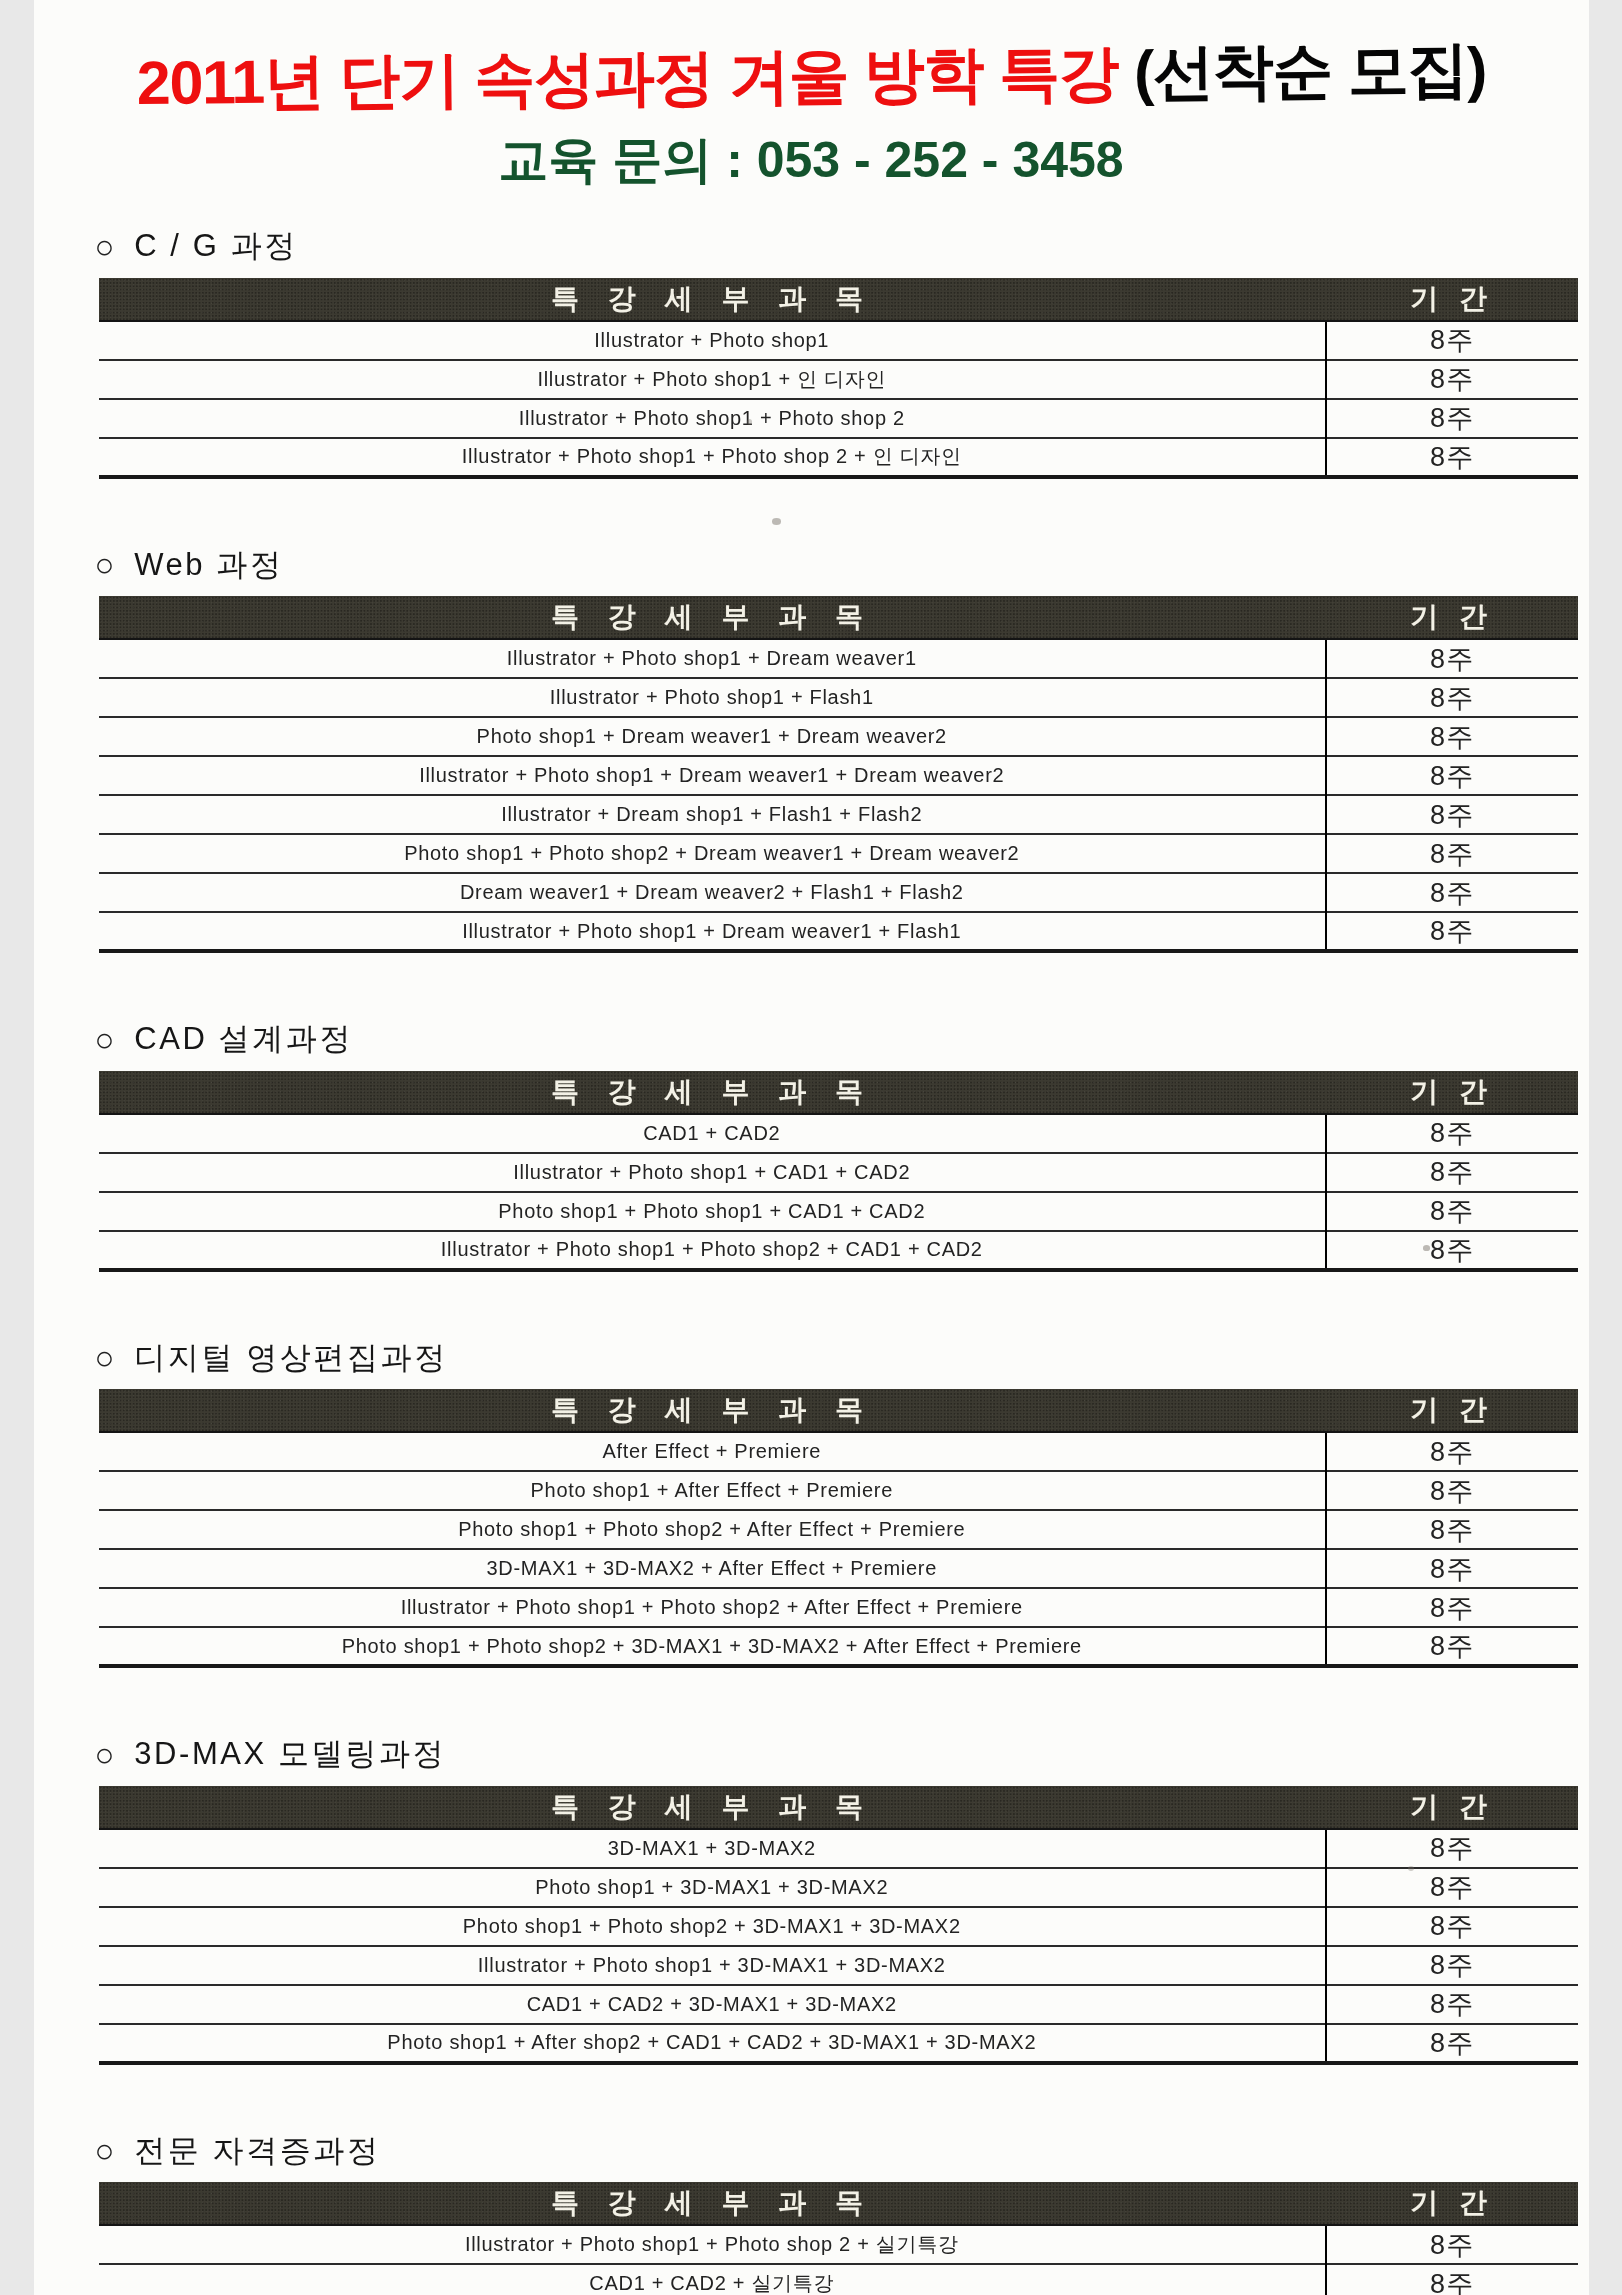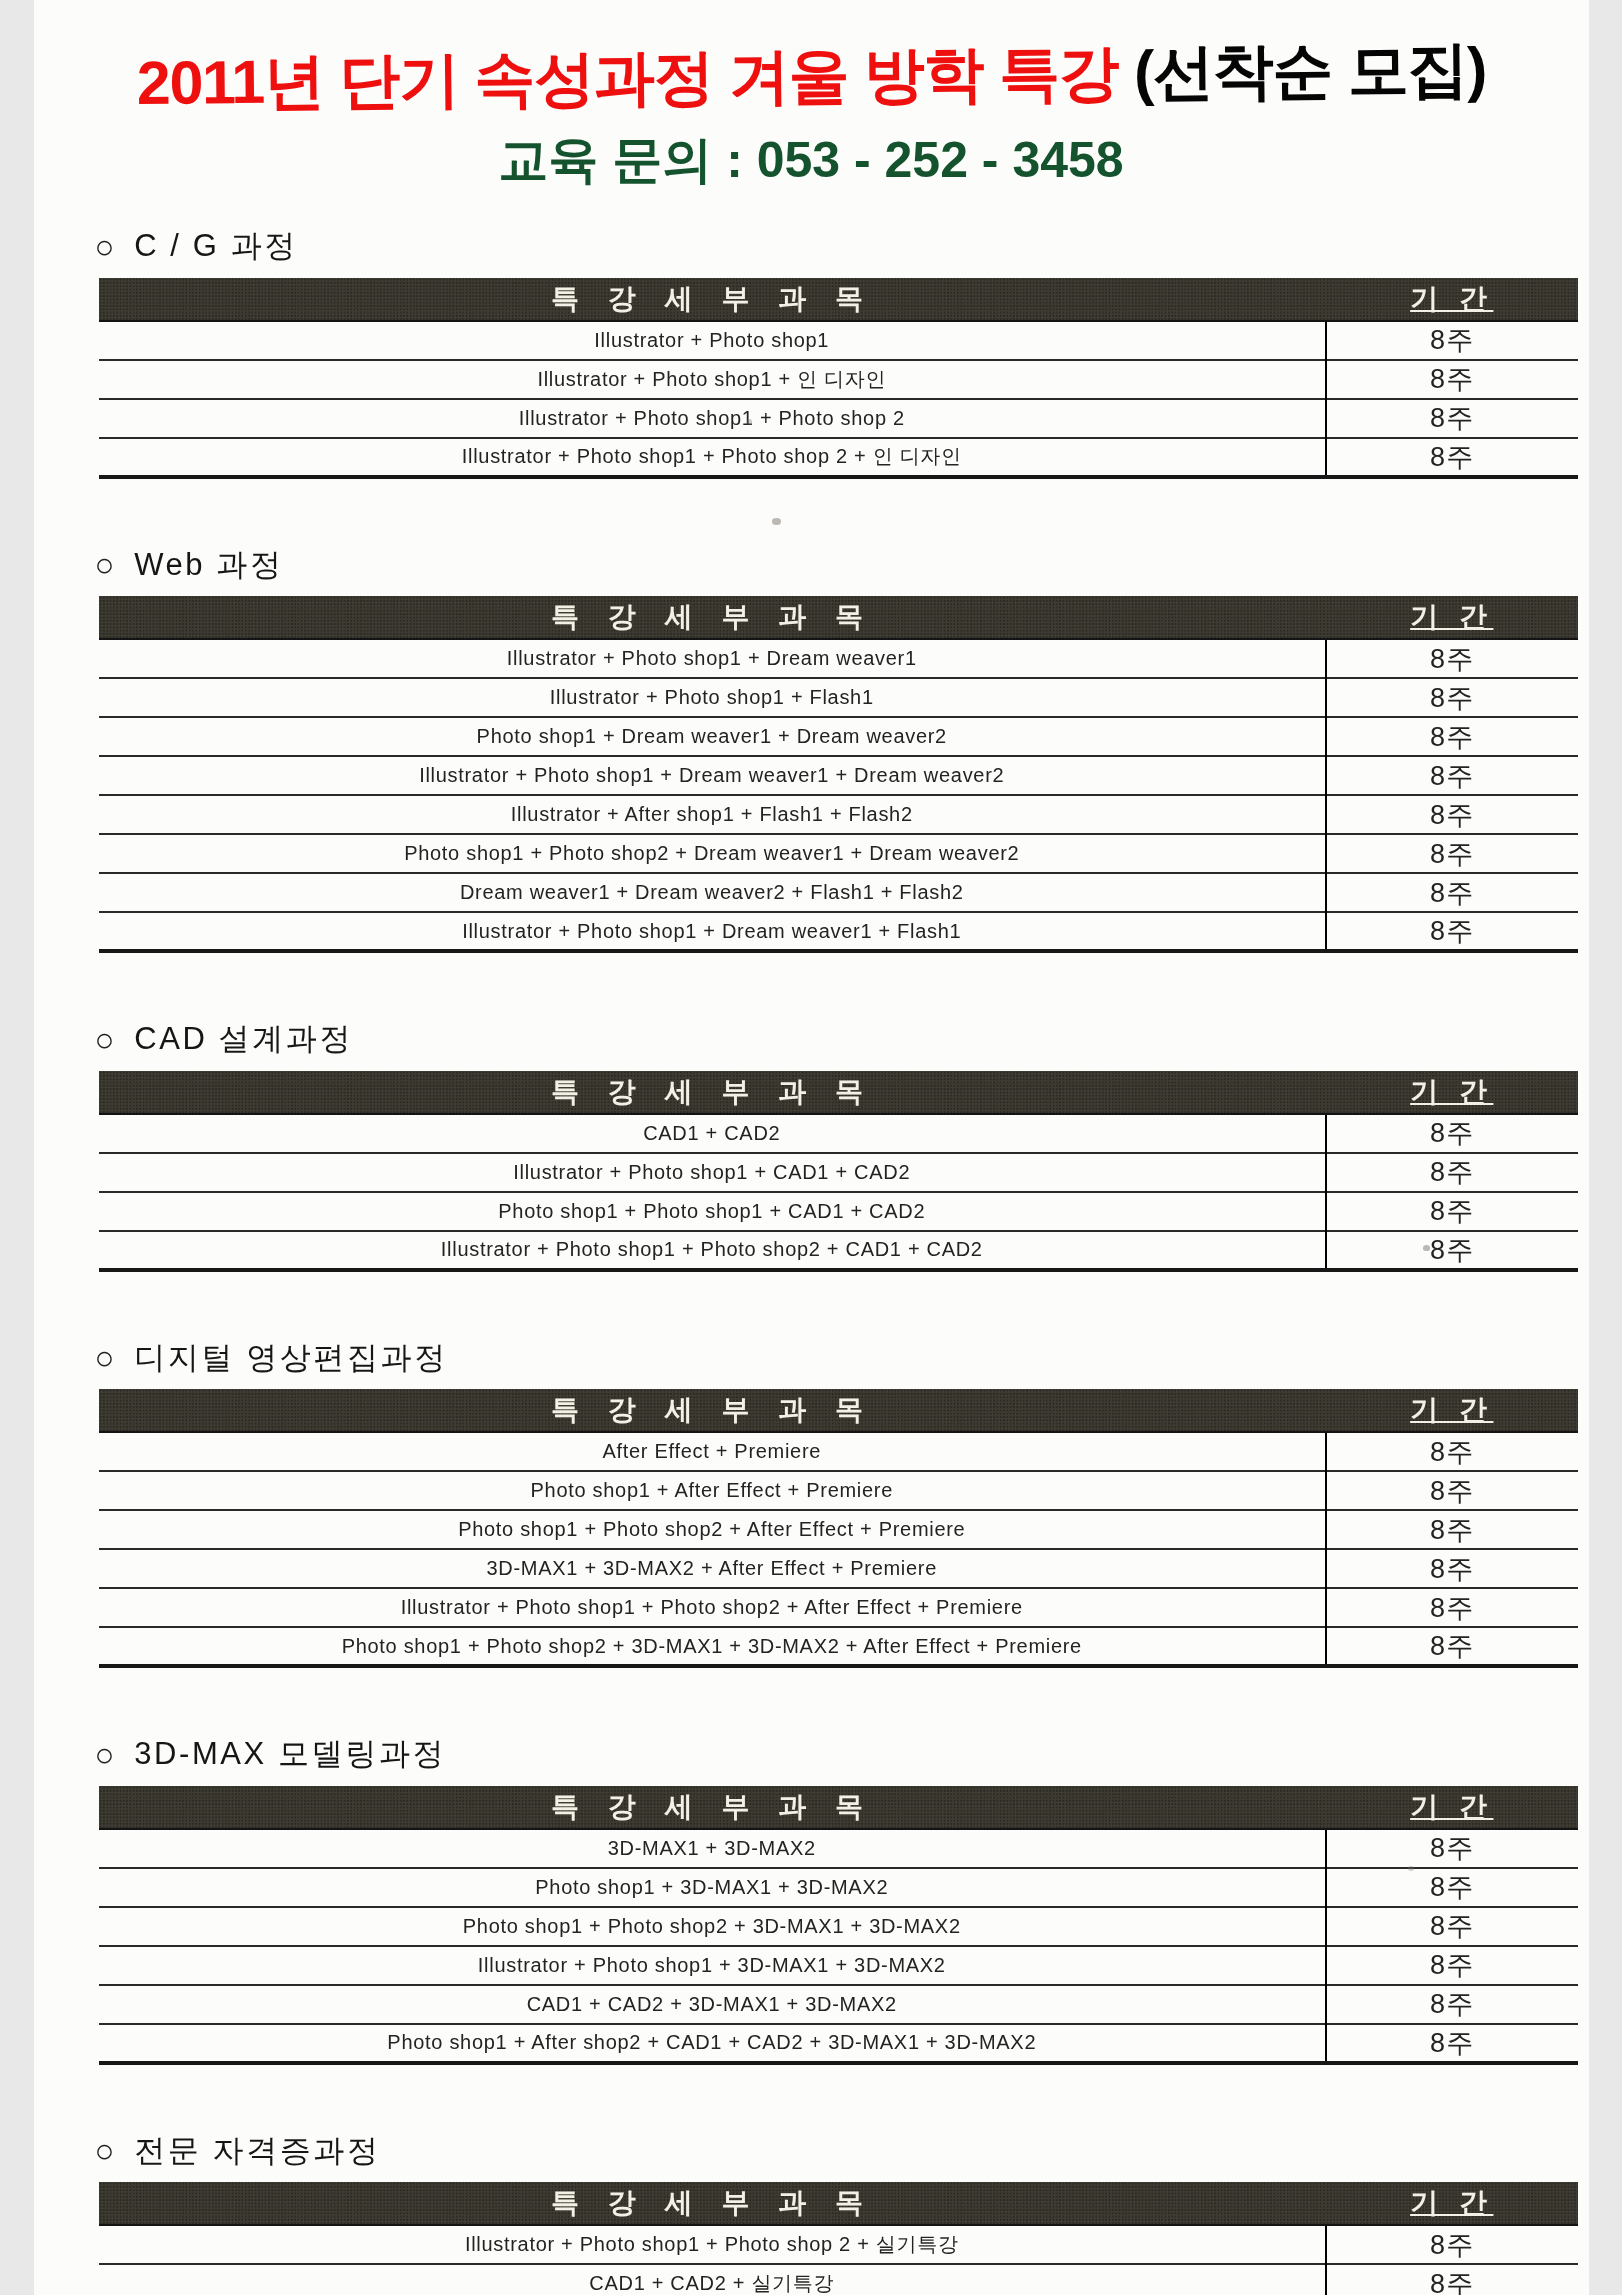--- a/index.html
+++ b/index.html
@@ -47,21 +47,21 @@
     background-image:
       radial-gradient(rgba(255,255,255,0.07) 0.7px, transparent 0.9px),
       radial-gradient(rgba(0,0,0,0.32) 0.7px, transparent 1px);
     background-size:4.6px 4.6px, 3.3px 3.3px;
     color:var(--header-text, #f3f1e6);
     font-size:28px; font-weight:bold;
     border-bottom:2.6px solid #141414;
     white-space:nowrap;
   }
   th.subject-head { width:83%; letter-spacing:10.5px; }
-  th.duration-head{ width:17%; letter-spacing:6.5px;text-decoration:underline; }
+  th.duration-head{ width:17%; letter-spacing:6.5px; }
   tbody td {
     height:39px; text-align:center; vertical-align:middle;
     border-top:2px solid #2a2a2a;
     font-size:20px; color:#232323; letter-spacing:0.7px;
     white-space:nowrap; overflow:hidden;
   }
   tbody tr:first-child td { border-top:none; }
   td.duration-cell { border-left:2px solid #000000; font-size:27px; letter-spacing:1.3px; }
   table.course-table { border-bottom:4.6px solid #181818; }
   
@@ -146,21 +146,21 @@
     <td class="subject-cell">Photo shop1 + Dream weaver1 + Dream weaver2</td>
     <td class="duration-cell">8주</td>
   </tr>
 
   <tr class="course-row">
     <td class="subject-cell">Illustrator + Photo shop1 + Dream weaver1 + Dream weaver2</td>
     <td class="duration-cell">8주</td>
   </tr>
 
   <tr class="course-row">
-    <td class="subject-cell">Illustrator + After shop1 + Flash1 + Flash2</td>
+    <td class="subject-cell">Illustrator + Dream shop1 + Flash1 + Flash2</td>
     <td class="duration-cell">8주</td>
   </tr>
 
   <tr class="course-row">
     <td class="subject-cell">Photo shop1 + Photo shop2 + Dream weaver1 + Dream weaver2</td>
     <td class="duration-cell">8주</td>
   </tr>
 
   <tr class="course-row">
     <td class="subject-cell">Dream weaver1 + Dream weaver2 + Flash1 + Flash2</td>

